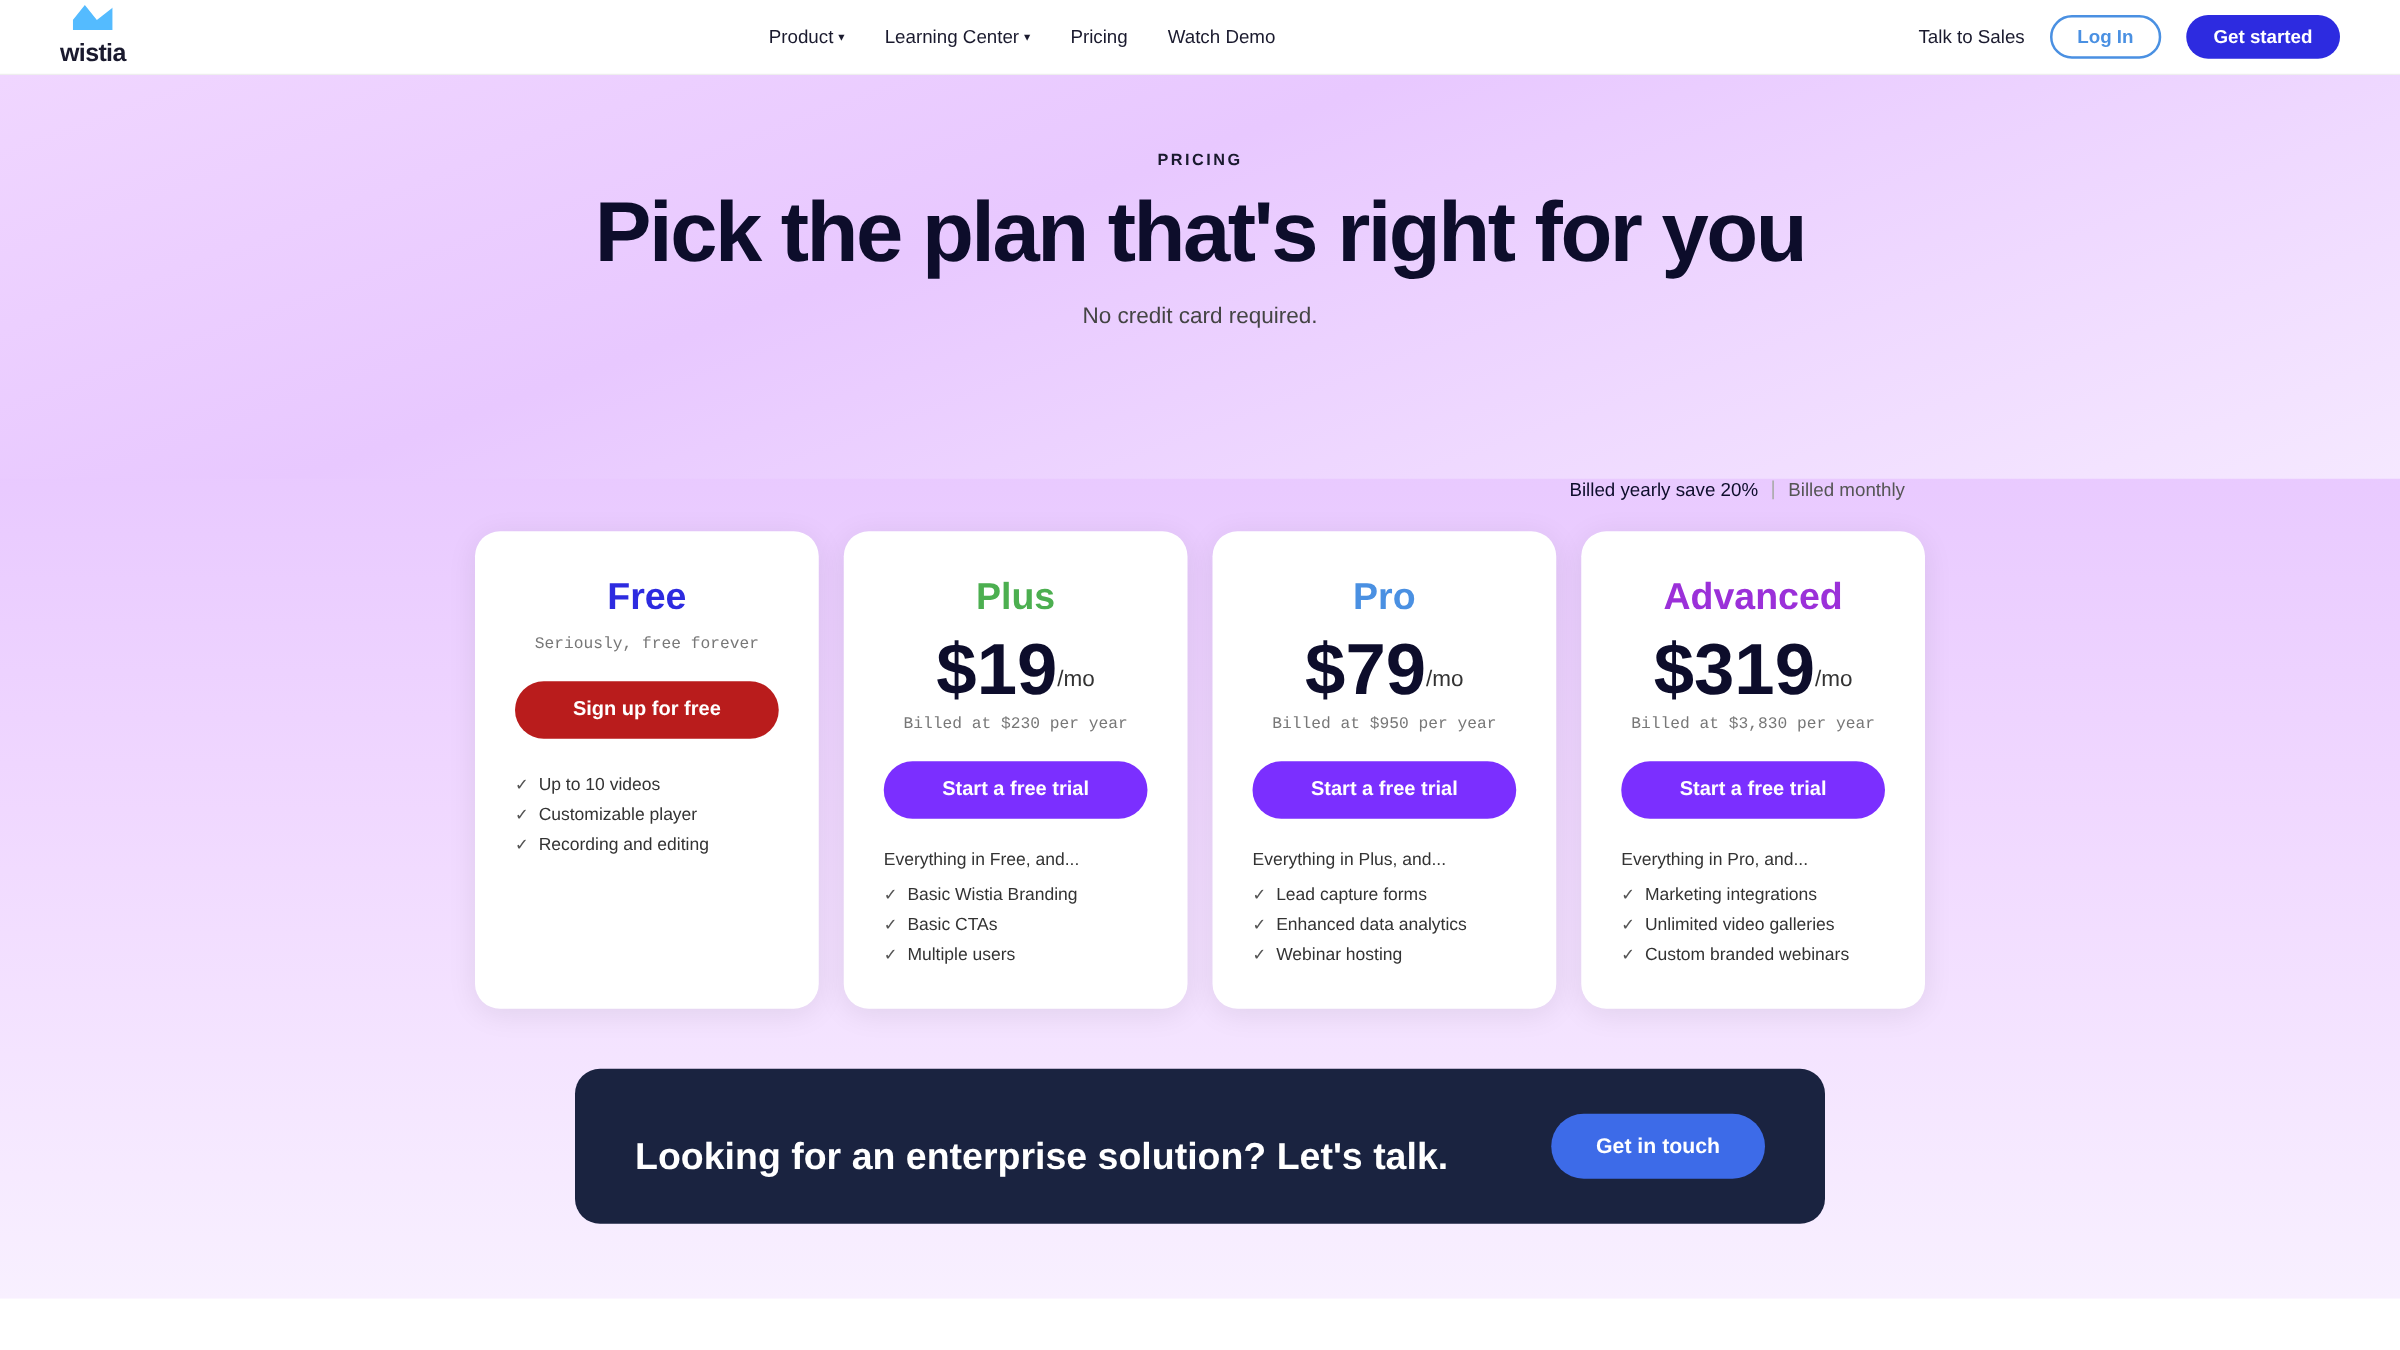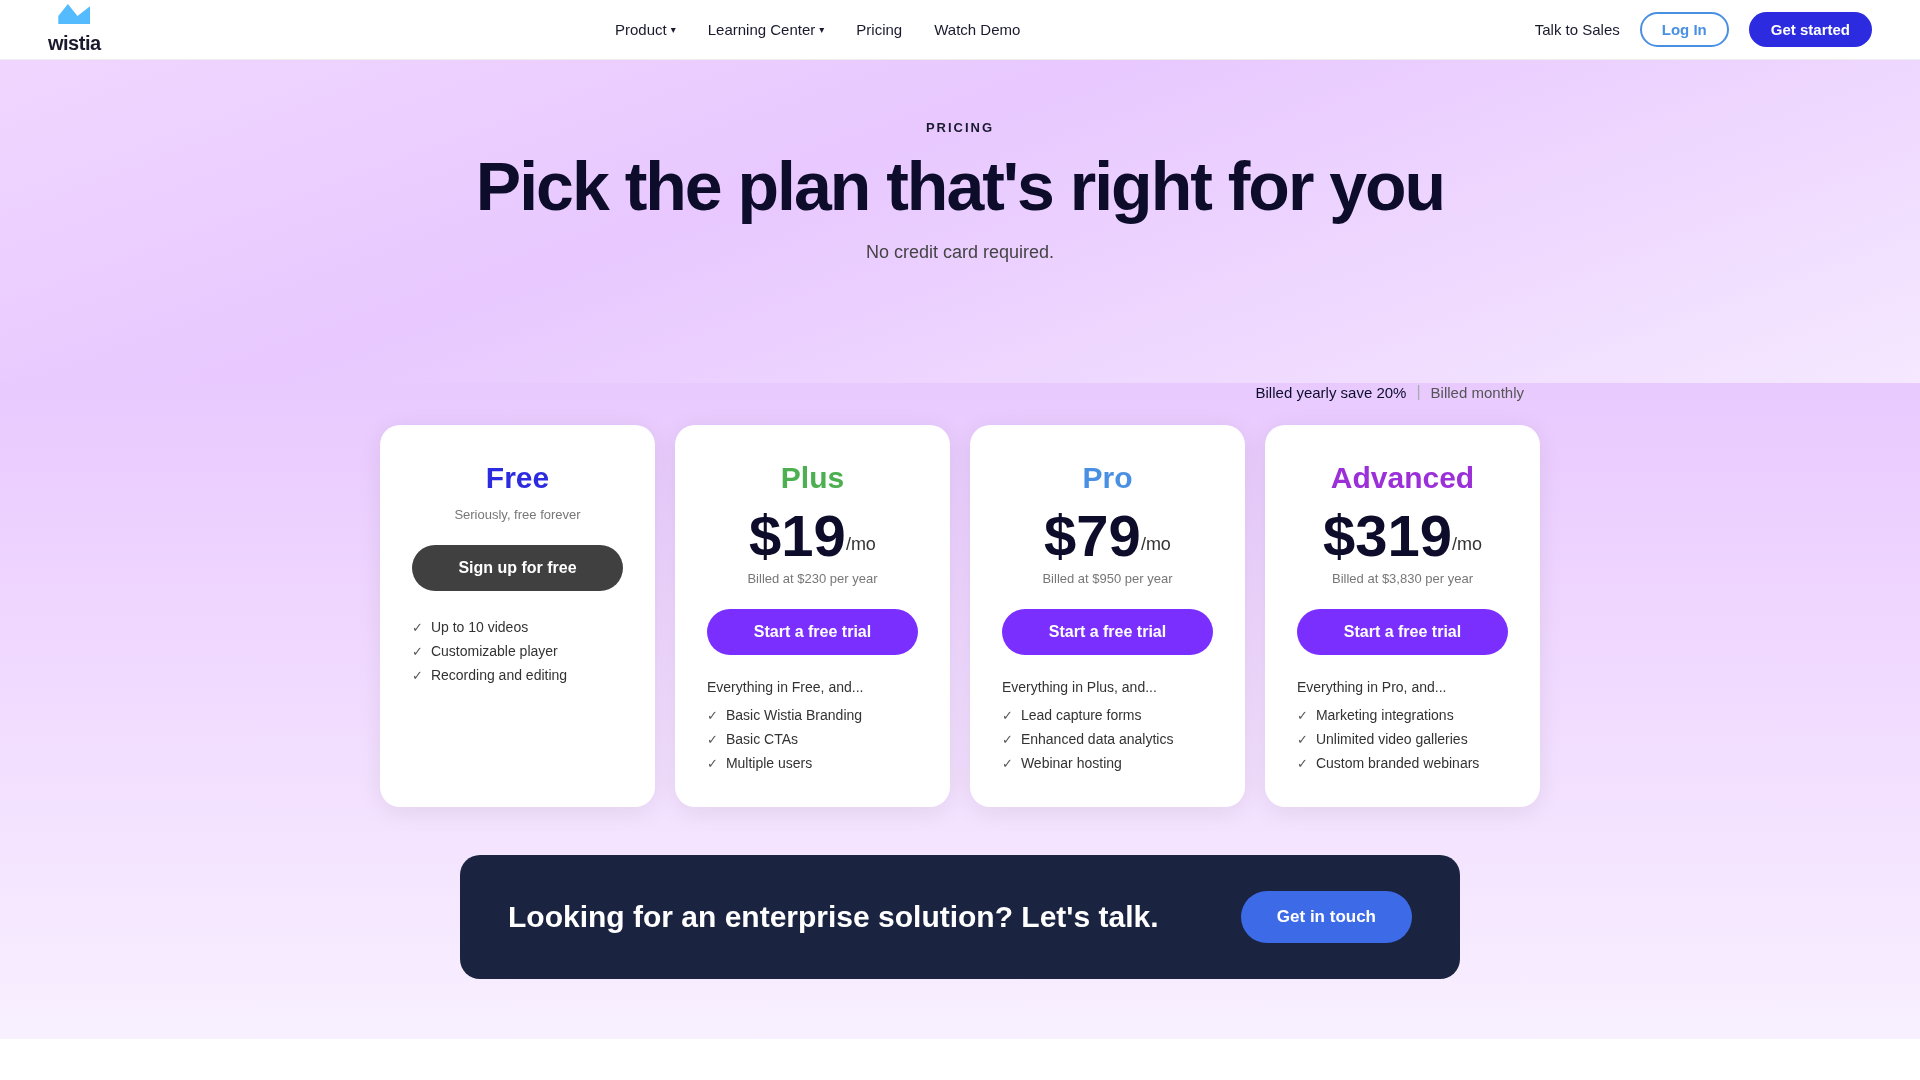--- a/index.html
+++ b/index.html
@@ -75,43 +75,43 @@
       font-size: 30px; font-weight: 800; text-align: center; margin-bottom: 12px;
     }
     .card-name.free { color: #2d2be0; }
     .card-name.plus { color: #4caf50; }
     .card-name.pro { color: #4a90e2; }
     .card-name.advanced { color: #9b30d9; }
 
     .card-price-row { text-align: center; margin-bottom: 6px; }
     .card-price { font-size: 58px; font-weight: 900; color: #0d0d2b; line-height: 1; }
     .card-price-mo { font-size: 18px; font-weight: 500; color: #333; vertical-align: super; }
-    .card-billed { font-size: 13px; color: #777; text-align: center; margin-bottom: 20px; min-height: 18px; }
+    .card-billed { font-size: 13px; color: #777; text-align: center; margin-bottom: 20px; min-height: 18px; font-family: Liberation Mono, monospace; }
 
     .card-cta {
       width: 100%; padding: 14px; border-radius: 30px; border: none; cursor: pointer;
       font-size: 16px; font-weight: 700; margin-bottom: 24px;
     }
-    .cta-free { background: #404040; color: #fff; }
+    .cta-free { background: #b91c1c; color: #fff; }
     .cta-paid { background: #7b2fff; color: #fff; }
 
     .card-features { list-style: none; }
     .card-features li {
       font-size: 14px; color: #333; padding: 4px 0;
       display: flex; align-items: flex-start; gap: 8px;
     }
     .check { color: #555; font-size: 13px; margin-top: 1px; }
     .feature-header { font-size: 14px; color: #333; margin-bottom: 8px; }
 
     
     .enterprise-banner {
       background: #1a2340; border-radius: 20px;
       max-width: 1000px; margin: 48px auto 0;
       padding: 36px 48px;
-      display: flex; align-items: center; justify-content: space-between;
+      display: flex; align-items: flex-end; justify-content: space-between;
     }
     .enterprise-text {
       font-size: 30px; font-weight: 800; color: #fff;
     }
     .btn-get-in-touch {
       background: #3d6be8; color: #fff; border: none;
       padding: 16px 36px; border-radius: 30px; font-size: 17px; font-weight: 700;
       cursor: pointer; white-space: nowrap;
     }
 

